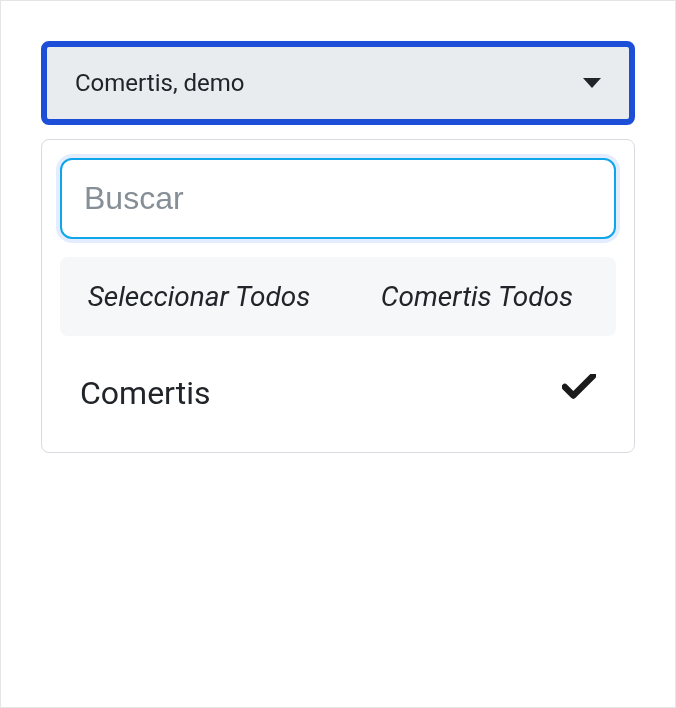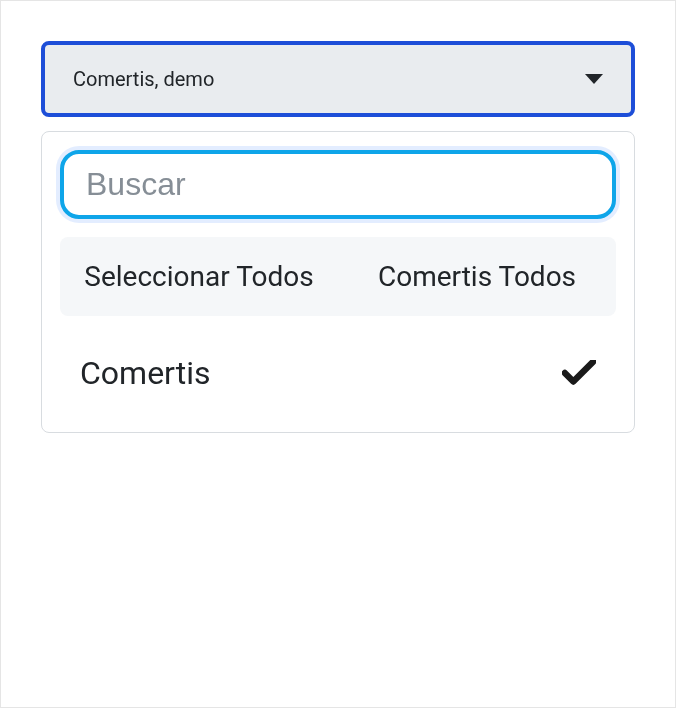--- a/index.html
+++ b/index.html
@@ -14,24 +14,24 @@
       width: 676px;
       height: 708px;
       border: 1px solid #e5e5e5;
     }
     .container {
       padding: 20px;
     }
     .select-trigger {
       width: 100%;
       background: #e9ecef;
-      border: 4px solid #1d4ed8;
+      border: 6px solid #1d4ed8;
       border-radius: 8px;
       padding: 22px 28px;
-      font-size: 20px;
+      font-size: 24px;
       color: #212529;
       display: flex;
       align-items: center;
       justify-content: space-between;
       cursor: pointer;
     }
     .caret {
       width: 0;
       height: 0;
       border-left: 9px solid transparent;
@@ -40,23 +40,23 @@
     }
     .dropdown-panel {
       margin-top: 14px;
       border: 1px solid #d8dce0;
       border-radius: 8px;
       background: #fff;
       padding: 18px 18px 10px 18px;
     }
     .search-input {
       width: 100%;
-      border: 4px solid #0ea5e9;
-      border-radius: 19px;
-      padding: 12px 22px;
+      border: 2px solid #0ea5e9;
+      border-radius: 12px;
+      padding: 20px 22px;
       font-size: 32px;
       outline: none;
       box-shadow: 0 0 0 4px rgba(143,185,255,0.25);
       color: #212529;
     }
     .search-input::placeholder {
       color: #868e96;
     }
     .bulk-actions {
       margin-top: 18px;
@@ -69,28 +69,29 @@
       flex: 1;
       background: transparent;
       border: none;
       font-size: 28px;
       color: #212529;
       padding: 10px 8px;
       text-align: center;
       cursor: pointer;
       line-height: 1.4;
       font-family: inherit;
+      font-style: italic;
     }
     .options-list {
       margin-top: 16px;
       padding: 0 14px 8px 14px;
     }
     .option-item {
       display: flex;
-      align-items: center;
+      align-items: flex-start;
       justify-content: space-between;
       padding: 22px 6px;
       font-size: 32px;
       color: #212529;
       cursor: pointer;
     }
     .check-icon {
       width: 34px;
       height: 26px;
       flex-shrink: 0;

